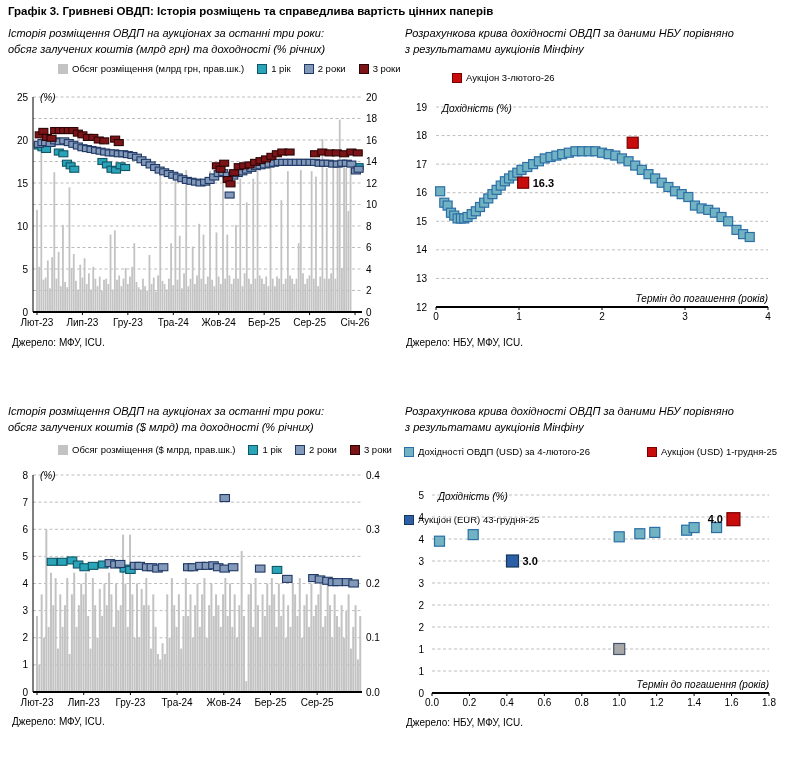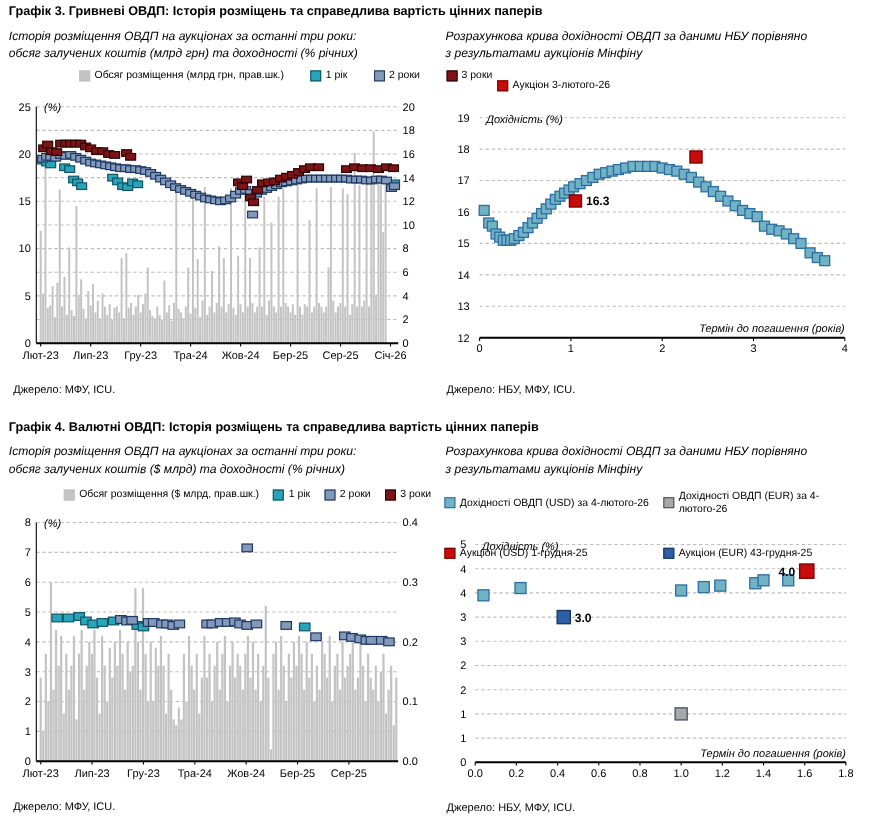--- a/index.html
+++ b/index.html
@@ -5,36 +5,36 @@
   html,body{margin:0;padding:0;background:#fff;}
   #page{position:relative;width:794px;height:758px;background:#fff;overflow:hidden;
         font-family:"Liberation Sans",sans-serif;color:#000;}
   .gtitle{position:absolute;font-size:11.5px;font-weight:bold;white-space:nowrap;}
   .gsub{position:absolute;font-size:11px;font-style:italic;line-height:1.45;}
   .legend-row{position:absolute;display:flex;align-items:center;font-size:9.5px;white-space:nowrap;}
   .legend-item{display:flex;align-items:center;margin-right:13px;}
   .sw{display:inline-block;width:8px;height:8px;margin-right:4px;flex:0 0 auto;}
   .legend-col{position:absolute;font-size:9.5px;}
   .legend-col .legend-item{margin-bottom:13px;}
-  .src{position:absolute;font-size:10px;margin-top:12px;}
+  .src{position:absolute;font-size:10px;}
   svg{position:absolute;overflow:visible;}
   svg text{font-family:"Liberation Sans",sans-serif;fill:#000;font-size:10px;}
   .note{font-style:italic;}
   .ann{font-weight:bold;font-size:11px;}
 </style>
 </head>
 <body>
 
 <div id="page">
 
   <div class="gtitle" style="top:5px;left:8px;">Графік 3. Гривневі ОВДП: Історія розміщень та справедлива вартість цінних паперів</div>
   <div class="gsub" style="top:26px;left:8px;width:348px;">Історія розміщення ОВДП на аукціонах за останні три роки: обсяг залучених коштів (млрд грн) та доходності (% річних)</div>
   <div class="gsub" style="top:26px;left:405px;width:335px;">Розрахункова крива дохідності ОВДП за даними НБУ порівняно з результатами аукціонів Мінфіну</div>
 
-  <div class="legend-row" style="top:63px;left:72px;gap:11px;">
+  <div class="legend-row" style="top:63px;left:58px;">
     <span class="legend-item">
         <span class="sw" id="sw-bars1" style="background: rgb(195, 195, 195); border: 1px solid rgb(195, 195, 195);"></span>
         <span>Обсяг розміщення (млрд грн, прав.шк.)</span>
       </span>
     <span class="legend-item">
         <span class="sw" id="sw-1y1" style="background: rgb(42, 164, 184); border: 1px solid rgb(15, 85, 102);"></span>
         <span>1 рік</span>
       </span>
     <span class="legend-item">
         <span class="sw" id="sw-2y1" style="background: rgb(131, 153, 186); border: 1px solid rgb(31, 56, 100);"></span>
@@ -460,21 +460,20 @@
       <text x="205" y="222" text-anchor="middle">2</text>
       <line x1="288" y1="209" x2="288" y2="212" stroke="#000000" stroke-width="1"></line>
       <text x="288" y="222" text-anchor="middle">3</text>
       <line x1="371" y1="209" x2="371" y2="212" stroke="#000000" stroke-width="1"></line>
       <text x="371" y="222" text-anchor="middle">4</text>
       <text x="45" y="14" class="note">Дохідність (%)</text>
       <text x="371" y="204" class="note" text-anchor="end">Термін до погашення (років)</text>
     </svg>
   <div class="src" style="top:337px;left:406px;">Джерело: НБУ, МФУ, ICU.</div>
 
-  <div class="gtitle" style="top:383px;left:8px;">Графік 4. Валютні ОВДП: Історія розміщень та справедлива вартість цінних паперів</div>
   <div class="gsub" style="top:404px;left:8px;width:348px;">Історія розміщення ОВДП на аукціонах за останні три роки: обсяг залучених коштів ($ млрд) та доходності (% річних)</div>
   <div class="gsub" style="top:404px;left:405px;width:335px;">Розрахункова крива дохідності ОВДП за даними НБУ порівняно з результатами аукціонів Мінфіну</div>
 
   <div class="legend-row" style="top:444px;left:58px;">
     <span class="legend-item">
         <span class="sw" id="sw-bars2" style="background: rgb(195, 195, 195); border: 1px solid rgb(195, 195, 195);"></span>
         <span>Обсяг розміщення ($ млрд, прав.шк.)</span>
       </span>
     <span class="legend-item">
         <span class="sw" id="sw-1y2" style="background: rgb(42, 164, 184); border: 1px solid rgb(15, 85, 102);"></span>
@@ -702,28 +701,24 @@
       <line x1="223.7882486517173" y1="228" x2="223.7882486517173" y2="231" stroke="#000000" stroke-width="1"></line>
       <text x="223.7882486517173" y="242" text-anchor="middle">Жов-24</text>
       <line x1="270.481407891002" y1="228" x2="270.481407891002" y2="231" stroke="#000000" stroke-width="1"></line>
       <text x="270.481407891002" y="242" text-anchor="middle">Бер-25</text>
       <line x1="317.1745671302867" y1="228" x2="317.1745671302867" y2="231" stroke="#000000" stroke-width="1"></line>
       <text x="317.1745671302867" y="242" text-anchor="middle">Сер-25</text>
       <text x="40" y="15" class="note">(%)</text>
     </svg>
   <div class="src" style="top:716px;left:12px;">Джерело: МФУ, ICU.</div>
 
-  <div class="legend-col" style="top:446px;left:404px;display:grid;grid-template-columns:199px auto;column-gap:0;row-gap:16px;">
+  <div class="legend-col" style="top:446px;left:404px;display:grid;grid-template-columns:199px auto;column-gap:0;row-gap:16px;gap:44px;">
     <div class="legend-item">
         <span class="sw" id="sw-usd" style="background: rgb(114, 179, 195); border: 1px solid rgb(44, 111, 166);"></span>
         <span>Дохідності ОВДП (USD) за 4-лютого-26</span>
-      </div>
-    <div class="legend-item">
-        <span class="sw" id="sw-eur" style="background: rgb(168, 168, 168); border: 1px solid rgb(68, 84, 106);"></span>
-        <span>Дохідності ОВДП (EUR) за 4-лютого-26</span>
       </div>
     <div class="legend-item">
         <span class="sw" id="sw-aucusd" style="background: rgb(200, 11, 11); border: 1px solid rgb(122, 0, 0);"></span>
         <span>Аукціон (USD) 1-грудня-25</span>
       </div>
     <div class="legend-item">
         <span class="sw" id="sw-auceur" style="background: rgb(44, 95, 166); border: 1px solid rgb(22, 55, 93);"></span>
         <span>Аукціон (EUR) 43-грудня-25</span>
       </div>
   </div>

